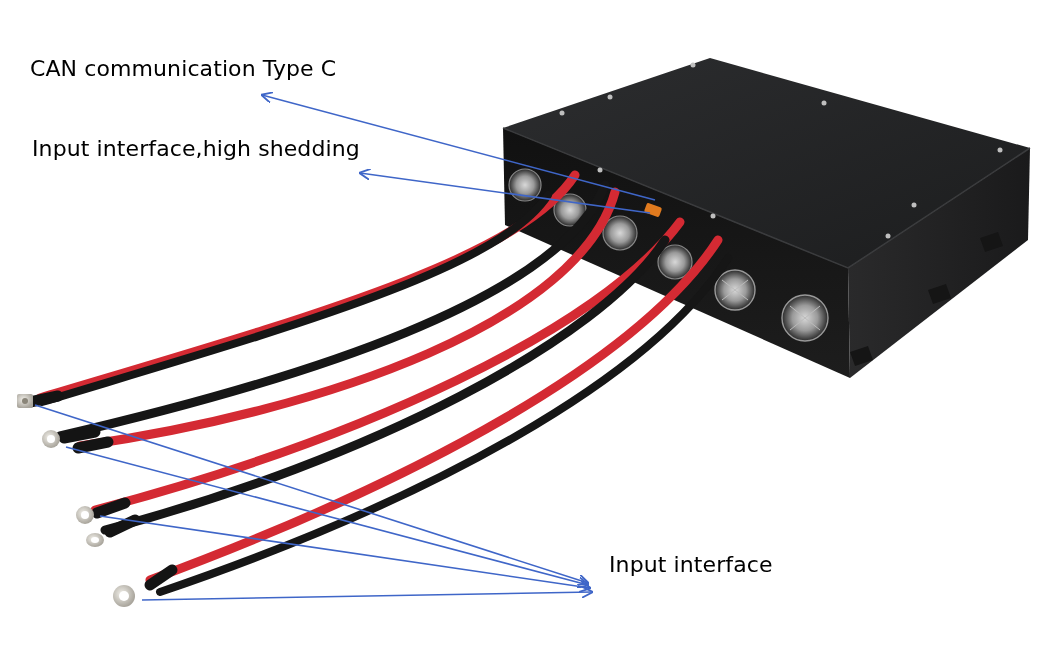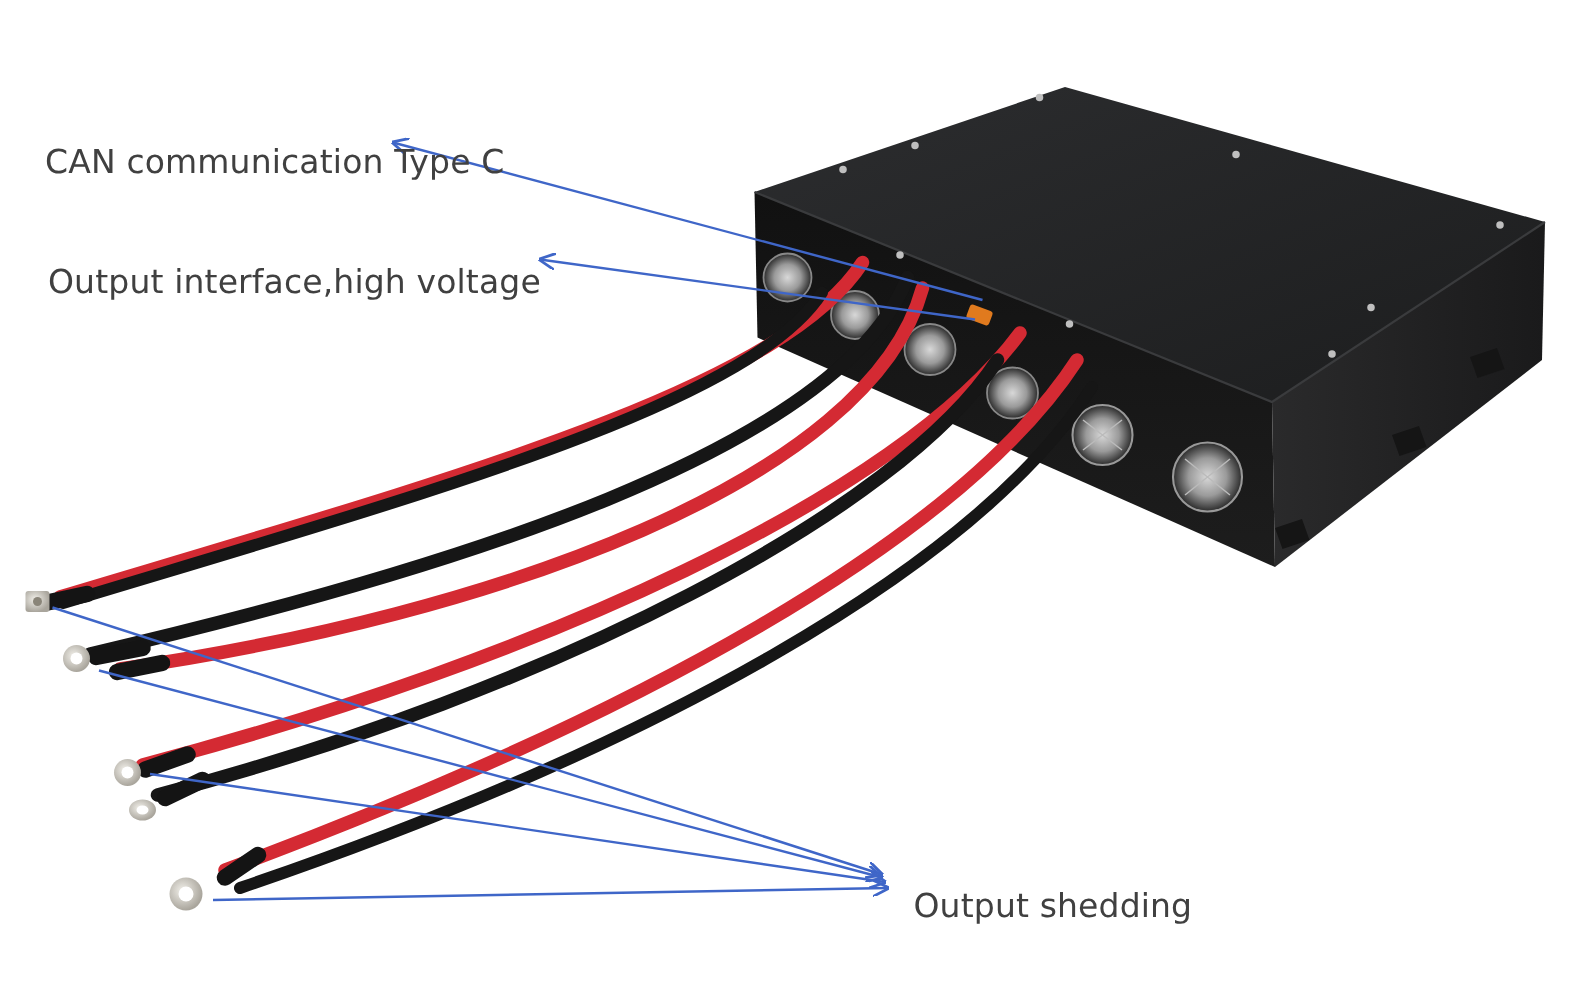--- a/index.html
+++ b/index.html
@@ -1,19 +1,19 @@
 <!DOCTYPE html>
 <html><head>
 <meta charset="utf-8">
 <style>
   html, body { margin:0; padding:0; background:#ffffff; }
   body { width:1060px; height:667px; position:relative; overflow:hidden;
          font-family:"DejaVu Sans","Liberation Sans",sans-serif; }
   #scene { position:absolute; left:0; top:0; width:1060px; height:667px; }
-  .label { position:absolute; color:#404040; font-size:22px; line-height:28px; white-space:nowrap; letter-spacing:0.1px;margin-top:40px; }
+  .label { position:absolute; color:#000000; font-size:22px; line-height:28px; white-space:nowrap; letter-spacing:0.1px; }
   #lbl-can { left:30px; top:55px; }
   #lbl-input { left:32px; top:135px; }
   #lbl-output { left:609px; top:551px; }
   #lbl-output span { display:block; }
 </style>
 </head>
 <body>
 
 <svg id="scene" viewBox="0 0 1060 667" xmlns="http://www.w3.org/2000/svg">
   <defs>
@@ -154,16 +154,16 @@
     <line x1="655" y1="200" x2="262" y2="95" marker-end="url(#arrowhead)"></line>
     <line x1="650" y1="213" x2="360" y2="173" marker-end="url(#arrowhead)"></line>
     <line x1="35" y1="405" x2="588" y2="583" marker-end="url(#arrowhead)"></line>
     <line x1="66" y1="447" x2="588" y2="585" marker-end="url(#arrowhead)"></line>
     <line x1="100" y1="516" x2="590" y2="588" marker-end="url(#arrowhead)"></line>
     <line x1="142" y1="600" x2="592" y2="592" marker-end="url(#arrowhead)"></line>
   </g>
 </svg>
 
 <div id="lbl-can" class="label">CAN communication Type C</div>
-<div id="lbl-input" class="label">Output interface,high voltage</div>
+<div id="lbl-input" class="label">Input interface,high shedding</div>
 <div id="lbl-output" class="label">
-  <span>Output shedding</span>
+  <span>Input interface</span>
 </div>
 
 </body></html>

